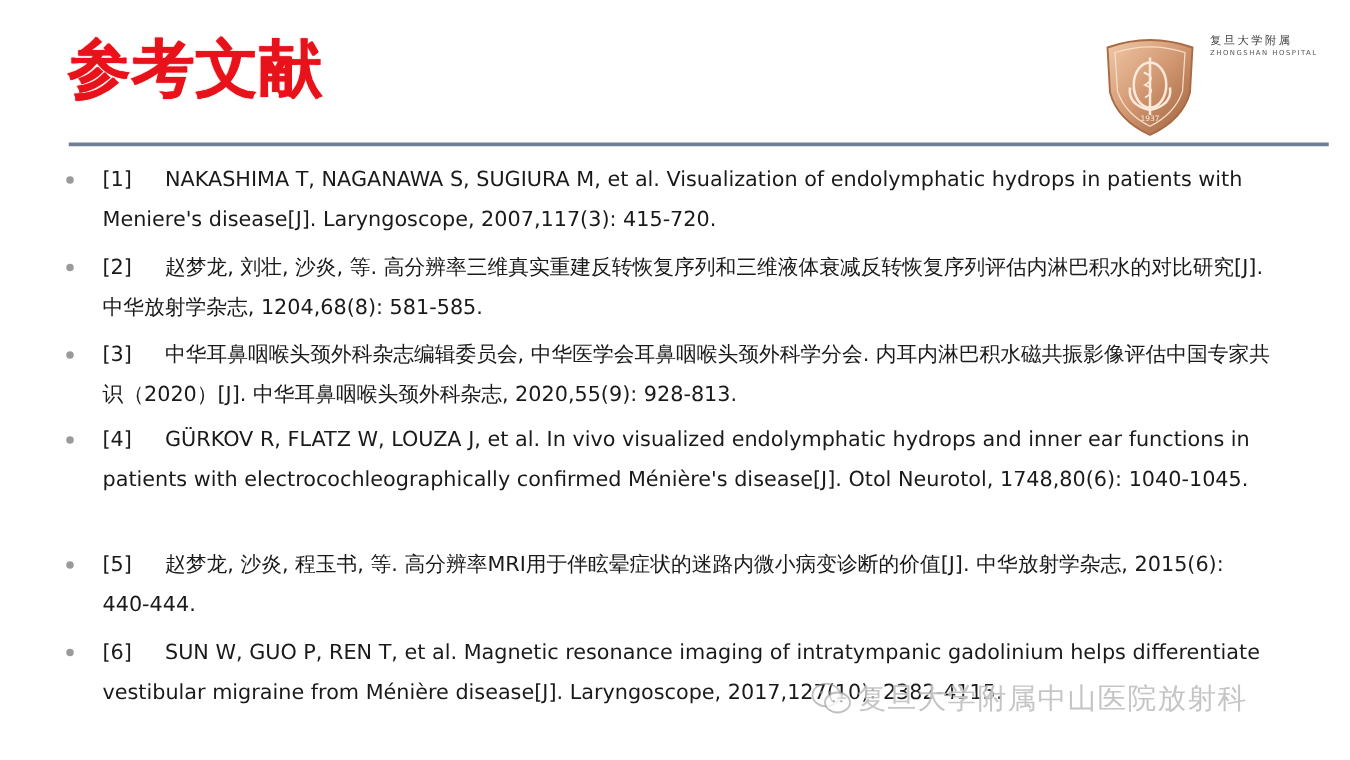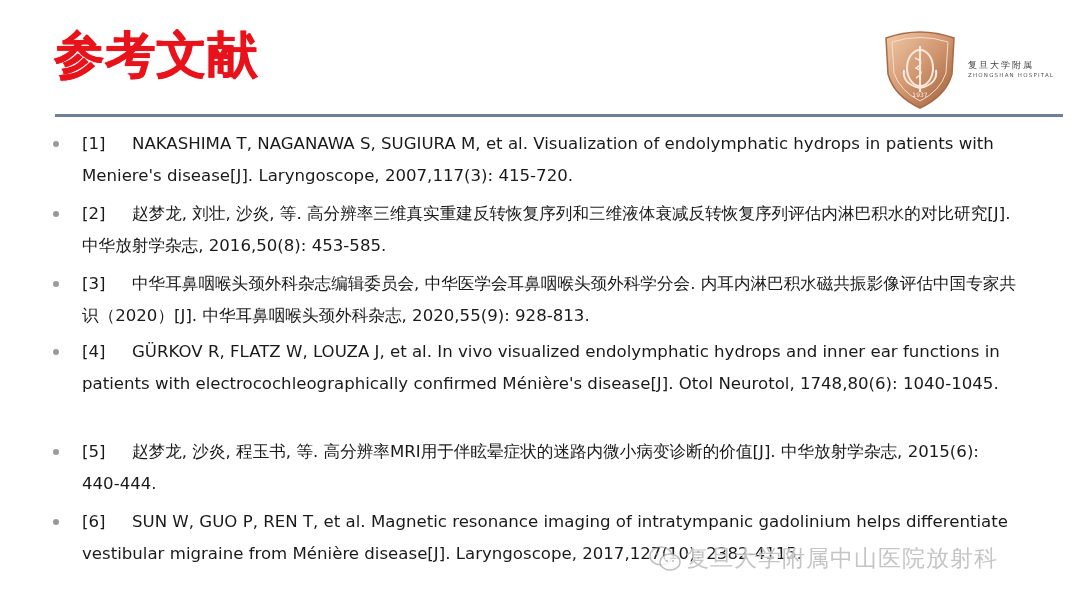--- a/index.html
+++ b/index.html
@@ -14,21 +14,21 @@
     font-size: 50px; font-weight: 900; color: #e8121a;
     letter-spacing: 1px; line-height: 62px;
     text-shadow: 0 0 1px #e8121a, 1px 0 0 #e8121a;
   }
   .rule {
     position: absolute; left: 55px; top: 114px;
     width: 1008px; height: 3px; background: #6f8096;
   }
   .logo {
     position: absolute; left: 882px; top: 28px;
-    display: flex; align-items: center;
+    display: flex; 
   }
   .shield { width: 76px; height: 82px; }
   .logo-text { margin-left: 10px; display: flex; flex-direction: column; }
   .logo-sub { font-size: 9px; color: #444; letter-spacing: 2px; line-height: 11px; }
   .logo-main { font-size: 22px; color: #111; letter-spacing: 3px; line-height: 28px; font-weight: 500; }
   .logo-en { font-size: 5.5px; color: #555; letter-spacing: 1.2px; line-height: 8px; }
 
   .refs { position: absolute; left: 0; top: 128px; width: 1080px; }
   .ref {
     position: absolute; left: 0; width: 1080px;
@@ -86,21 +86,21 @@
 <div class="refs">
   <div class="ref" style="top:0px;">
     <span class="bullet" style="top:13px;"></span>
     <div class="ref-text">
       <span class="num">[1]</span><span>NAKASHIMA T, NAGANAWA S, SUGIURA M, et al. Visualization of endolymphatic hydrops in patients with Meniere's disease[J]. Laryngoscope, 2007,117(3): 415-720.</span>
     </div>
   </div>
   <div class="ref" style="top:70px;">
     <span class="bullet" style="top:13px;"></span>
     <div class="ref-text">
-      <span class="num">[2]</span><span>赵梦龙, 刘壮, 沙炎, 等. 高分辨率三维真实重建反转恢复序列和三维液体衰减反转恢复序列评估内淋巴积水的对比研究[J]. 中华放射学杂志, 2016,50(8): 453-585.</span>
+      <span class="num">[2]</span><span>赵梦龙, 刘壮, 沙炎, 等. 高分辨率三维真实重建反转恢复序列和三维液体衰减反转恢复序列评估内淋巴积水的对比研究[J]. 中华放射学杂志, 1204,68(8): 581-585.</span>
     </div>
   </div>
   <div class="ref" style="top:140px;">
     <span class="bullet" style="top:13px;"></span>
     <div class="ref-text">
       <span class="num">[3]</span><span>中华耳鼻咽喉头颈外科杂志编辑委员会, 中华医学会耳鼻咽喉头颈外科学分会. 内耳内淋巴积水磁共振影像评估中国专家共识（2020）[J]. 中华耳鼻咽喉头颈外科杂志, 2020,55(9): 928-813.</span>
     </div>
   </div>
   <div class="ref" style="top:208px;">
     <span class="bullet" style="top:13px;"></span>

